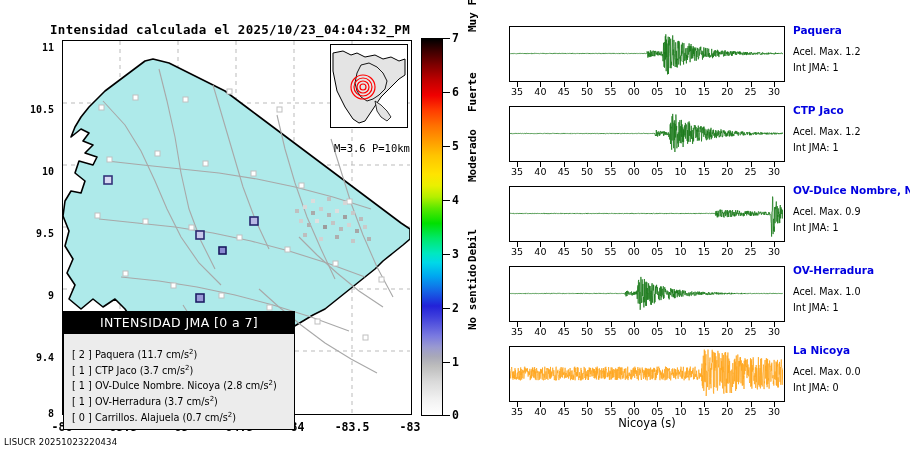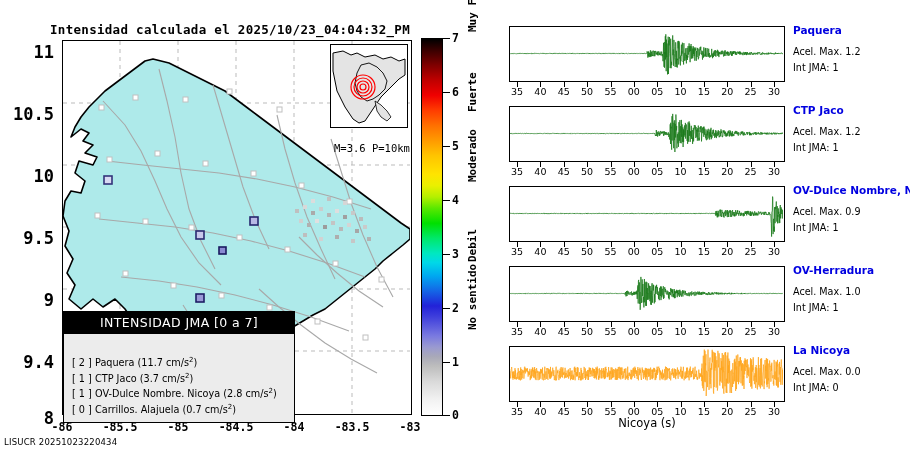--- a/index.html
+++ b/index.html
@@ -7,35 +7,35 @@
        font-family:"DejaVu Sans","Liberation Sans",sans-serif;}
   .abs{position:absolute;}
   
   #map-title{left:0;top:22px;width:460px;text-align:center;
     font-family:"DejaVu Sans Mono","Liberation Mono",monospace;
     font-size:12.5px;font-weight:bold;color:#000;letter-spacing:.3px;}
   #map-frame{left:62px;top:40px;width:350px;height:375px;
     border:1.6px solid #000;background:#fff;box-sizing:border-box;overflow:hidden;}
   #map-svg{position:absolute;left:0;top:0;}
   .ylab{font-family:"DejaVu Sans Mono","Liberation Mono",monospace;
-    font-size:17px;font-weight:bold;color:#000;text-align:right;width:48px;}
+    font-size:10px;font-weight:bold;color:#000;text-align:right;width:48px;}
   .xlab{font-family:"DejaVu Sans Mono","Liberation Mono",monospace;
     font-size:11.5px;font-weight:bold;color:#000;text-align:center;width:60px;}
   
   #inset{left:330px;top:44px;width:78px;height:84px;border:1.4px solid #000;
     background:#fff;box-sizing:border-box;overflow:hidden;}
   #mag-note{left:334px;top:142px;
     font-family:"DejaVu Sans Mono","Liberation Mono",monospace;
     font-size:10.5px;color:#000;white-space:nowrap;}
   
   #legend{left:63px;top:311px;width:232px;border:1px solid #000;
     background:#ececec;box-sizing:border-box;}
   #legend-header{background:#000;color:#fff;text-align:center;
     font-size:12.5px;padding:3px 0 4px 0;letter-spacing:.4px;}
-  #legend-list{padding:20px 0 5px 8px;}
+  #legend-list{padding:12px 0 5px 8px;}
   .leg-row{font-size:9.7px;color:#000;line-height:13.4px;white-space:nowrap;}
   .leg-row sup{font-size:7px;vertical-align:super;}
   
   #cbar{left:421px;top:38px;width:22px;height:378px;border:1.3px solid #000;
     box-sizing:border-box;
     background:linear-gradient(to top,
       #ffffff 0%, #f2f2f2 4%, #d9d9d9 9%, #bdbdbd 13%,
       #a9a9b8 15.5%, #9a9ad0 18%, #7a7ae0 21%, #4040dc 26%,
       #2222d8 29%, #1466e6 33%, #00a8f0 37%, #00d8e8 40.5%,
       #00e8c0 43%, #00e86a 47%, #00e000 51%, #5ae800 55%,
@@ -243,20 +243,25 @@
       <span>[ 1 ]</span>
       <span>CTP Jaco</span>
       <span>(3.7 cm/s</span><sup>2</sup>)
     </div>
     <div class="leg-row">
       <span>[ 1 ]</span>
       <span>OV-Dulce Nombre. Nicoya</span>
       <span>(2.8 cm/s</span><sup>2</sup>)
     </div>
     <div class="leg-row">
+      <span>[ 1 ]</span>
+      <span>OV-Herradura</span>
+      <span>(3.7 cm/s</span><sup>2</sup>)
+    </div>
+    <div class="leg-row">
       <span>[ 0 ]</span>
       <span>Carrillos. Alajuela</span>
       <span>(0.7 cm/s</span><sup>2</sup>)
     </div>
   </div>
 </div>
 
 <div class="abs" id="cbar"></div>
 <div class="cb-tick" style="top:38px;"></div>
 <div class="cb-tick" style="top:92px;"></div>

